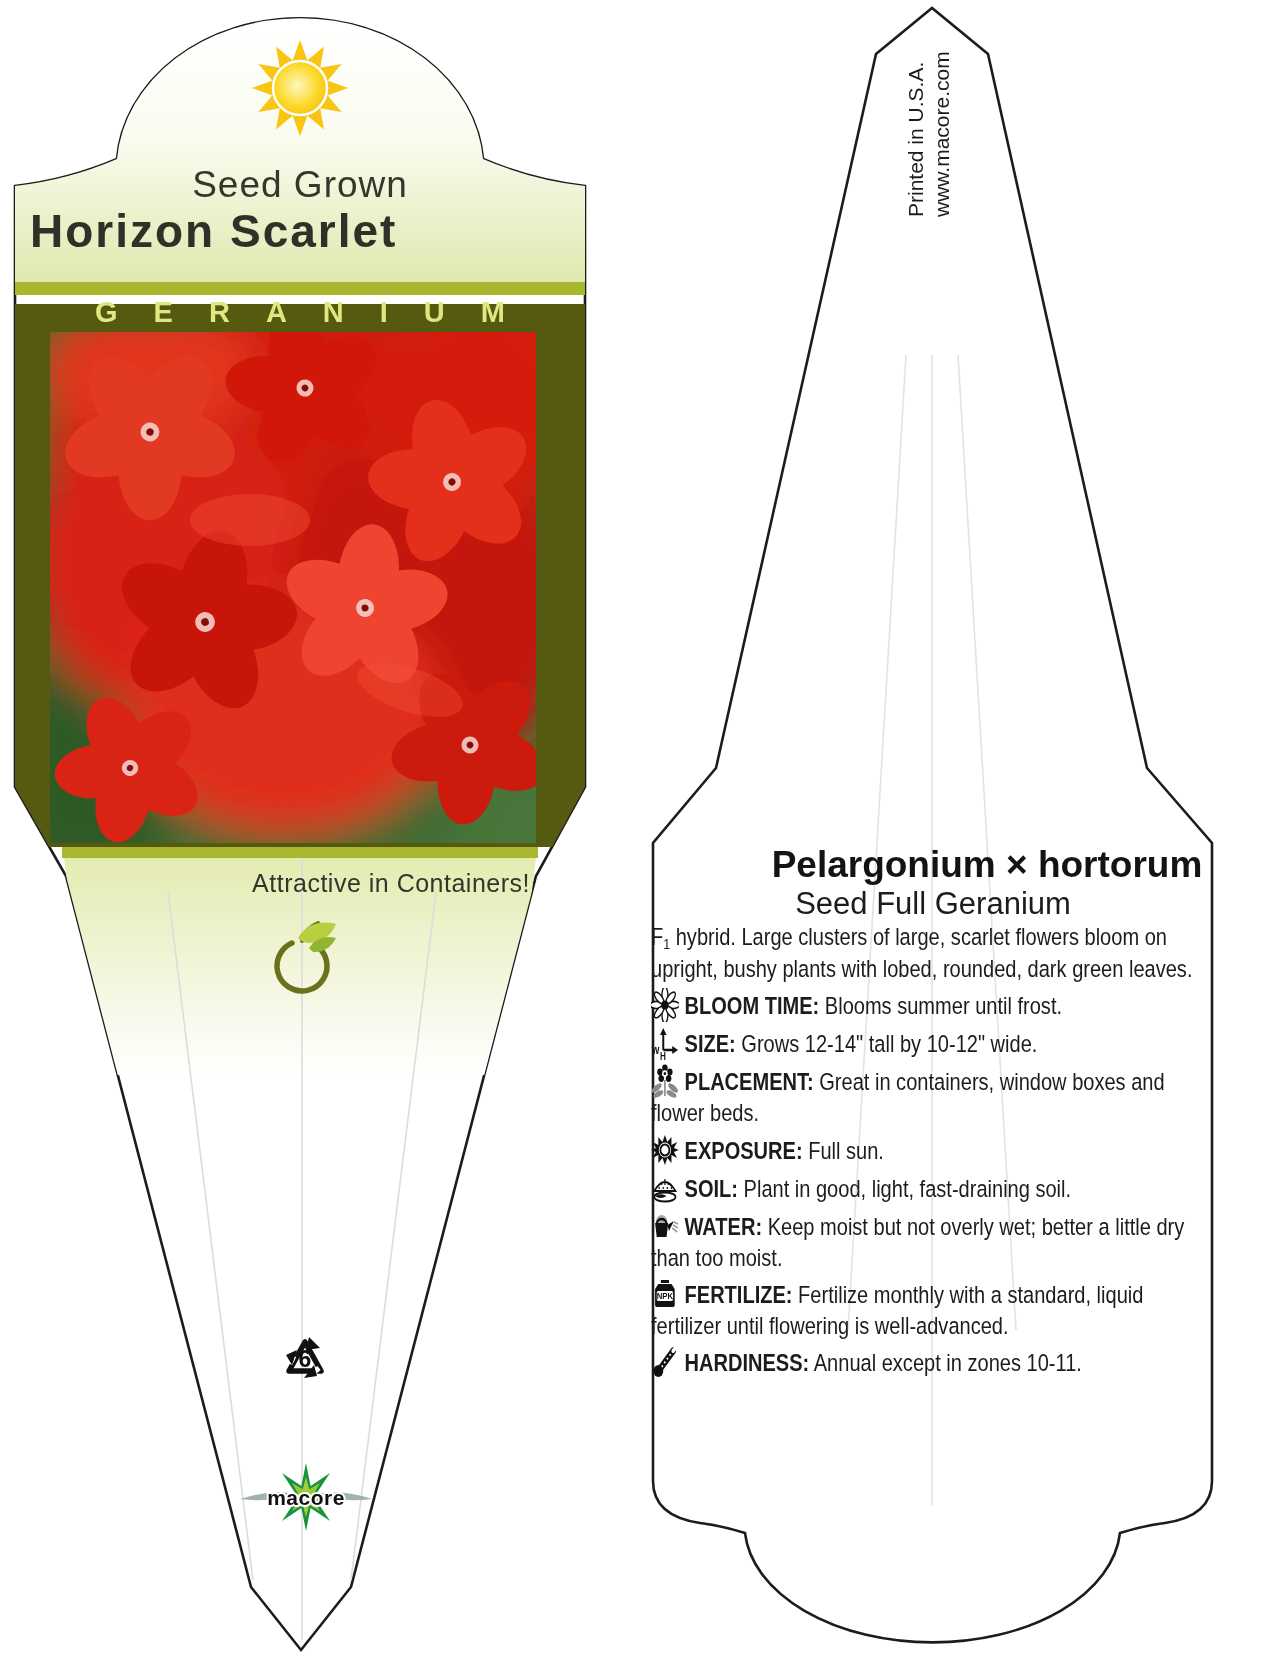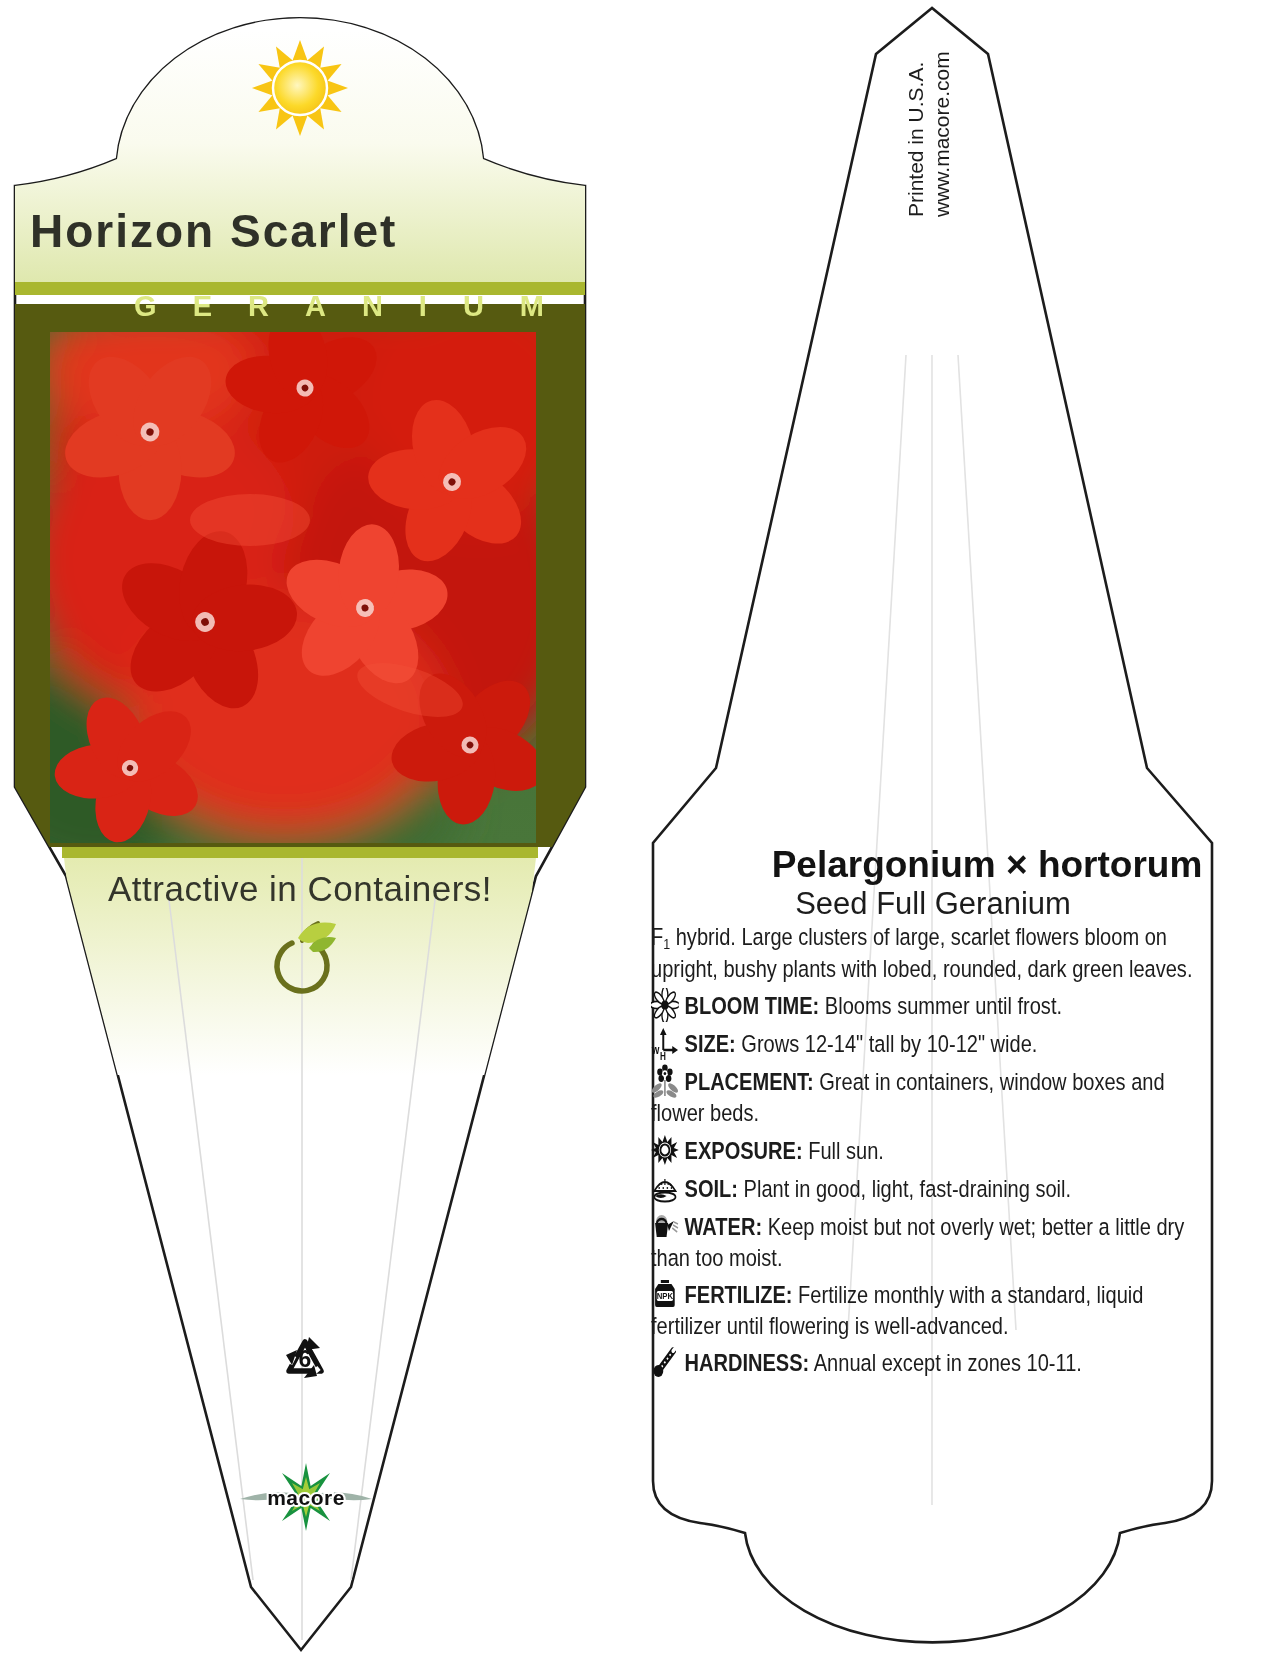--- a/index.html
+++ b/index.html
@@ -4,23 +4,23 @@
 <style>
   html,body{margin:0;padding:0;background:#ffffff;}
   #canvas{position:relative;width:1277px;height:1654px;background:#ffffff;overflow:hidden;
           font-family:"Liberation Sans",sans-serif;}
   #art{position:absolute;left:0;top:0;z-index:1;}
   .ovl{position:absolute;z-index:2;}
 
   
   .series{left:40px;top:164px;width:520px;text-align:center;font-size:37px;color:#35372c;letter-spacing:1px;}
   .variety{left:30px;top:204px;width:540px;text-align:left;font-size:46px;font-weight:700;color:#2f3128;letter-spacing:2px;}
-  .geranium{left:20px;top:292px;width:560px;text-align:right;font-size:29px;font-weight:700;
+  .geranium{left:20px;top:298px;width:560px;text-align:center;font-size:29px;font-weight:700;
             color:#dde883;letter-spacing:36px;text-indent:36px;line-height:1;}
-  .tagline{left:70px;top:869px;width:460px;text-align:center;font-size:35px;color:#33352b;letter-spacing:.5px;}
+  .tagline{left:70px;top:869px;width:460px;text-align:right;font-size:25px;color:#33352b;letter-spacing:.5px;}
 
   
   .vert-text{left:842px;top:102px;width:176px;height:54px;transform:rotate(-90deg);
              font-size:21px;line-height:26px;color:#1d1d1d;white-space:nowrap;}
   .b-h1{left:653px;top:844px;width:668px;text-align:center;font-size:37px;font-weight:700;color:#131313;}
   .b-h2{left:653px;top:886px;width:560px;text-align:center;font-size:31px;color:#1c1c1c;}
   .back-body{left:651px;top:922px;width:690px;transform:scaleX(0.818);transform-origin:left top;
              font-size:24.5px;line-height:1.24;color:#1c1c1c;}
   .back-body p{margin:0 0 4px 0;}
   .feat{margin:4px 0;}
@@ -176,20 +176,21 @@
              Q 1142 1526 1165 1523 Q 1212 1516 1212 1481
              L 1212 843 L 1147 768 L 988 54 Z" fill="#ffffff" stroke="#1c1c1c" stroke-width="2.6"></path>
     <g stroke="#e2e2e2" stroke-width="1.6">
       <line x1="932" y1="355" x2="932" y2="1505"></line>
       <line x1="906" y1="355" x2="848" y2="1330"></line>
       <line x1="958" y1="355" x2="1016" y2="1330"></line>
     </g>
   </g>
 </svg>
 
+  <div class="ovl series">Seed Grown</div>
   <div class="ovl variety">Horizon Scarlet</div>
   <div class="ovl geranium">GERANIUM</div>
   <div class="ovl tagline">Attractive in Containers!</div>
 
   <div class="ovl vert-text">
     <div>Printed in U.S.A.</div>
     <div>www.macore.com</div>
   </div>
 
   <div class="ovl b-h1">Pelargonium × hortorum</div>

